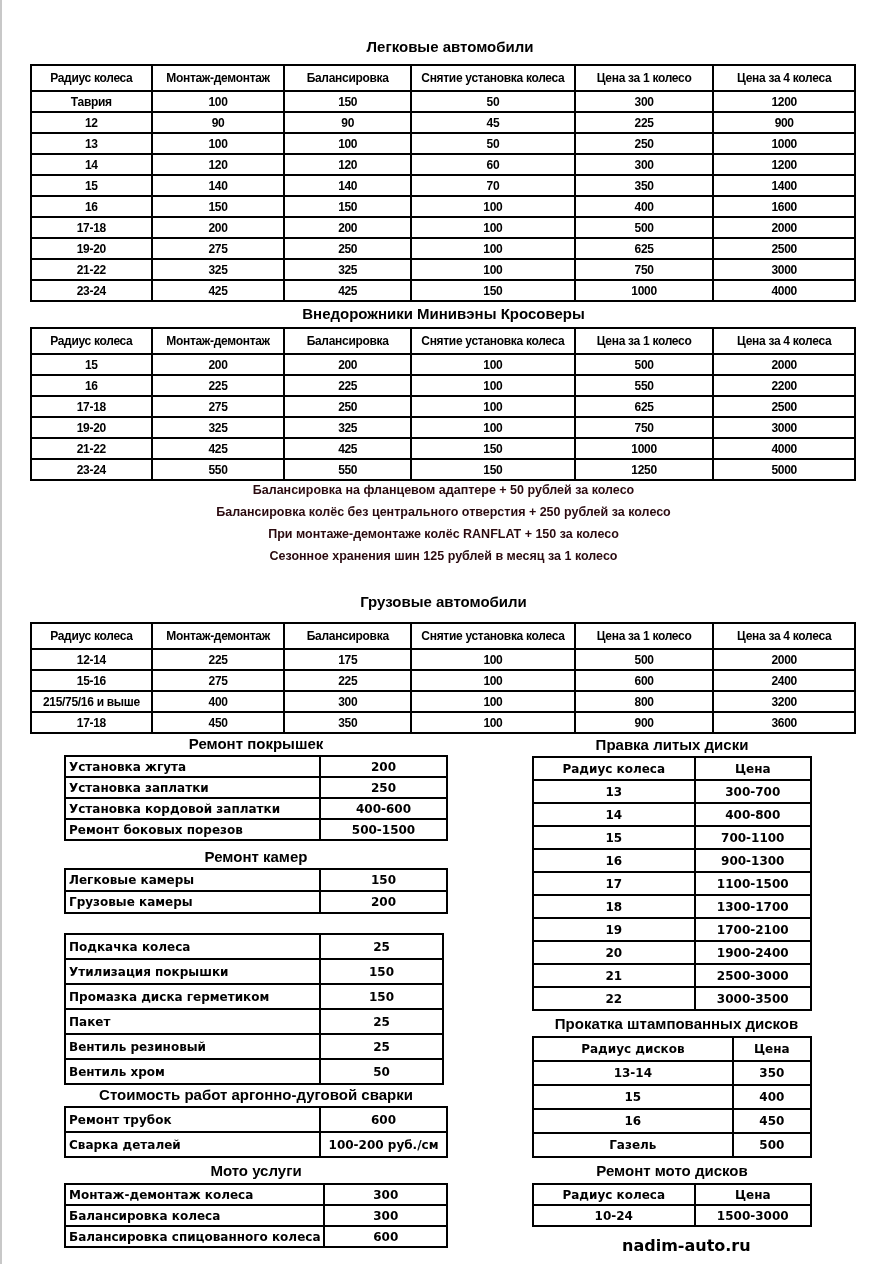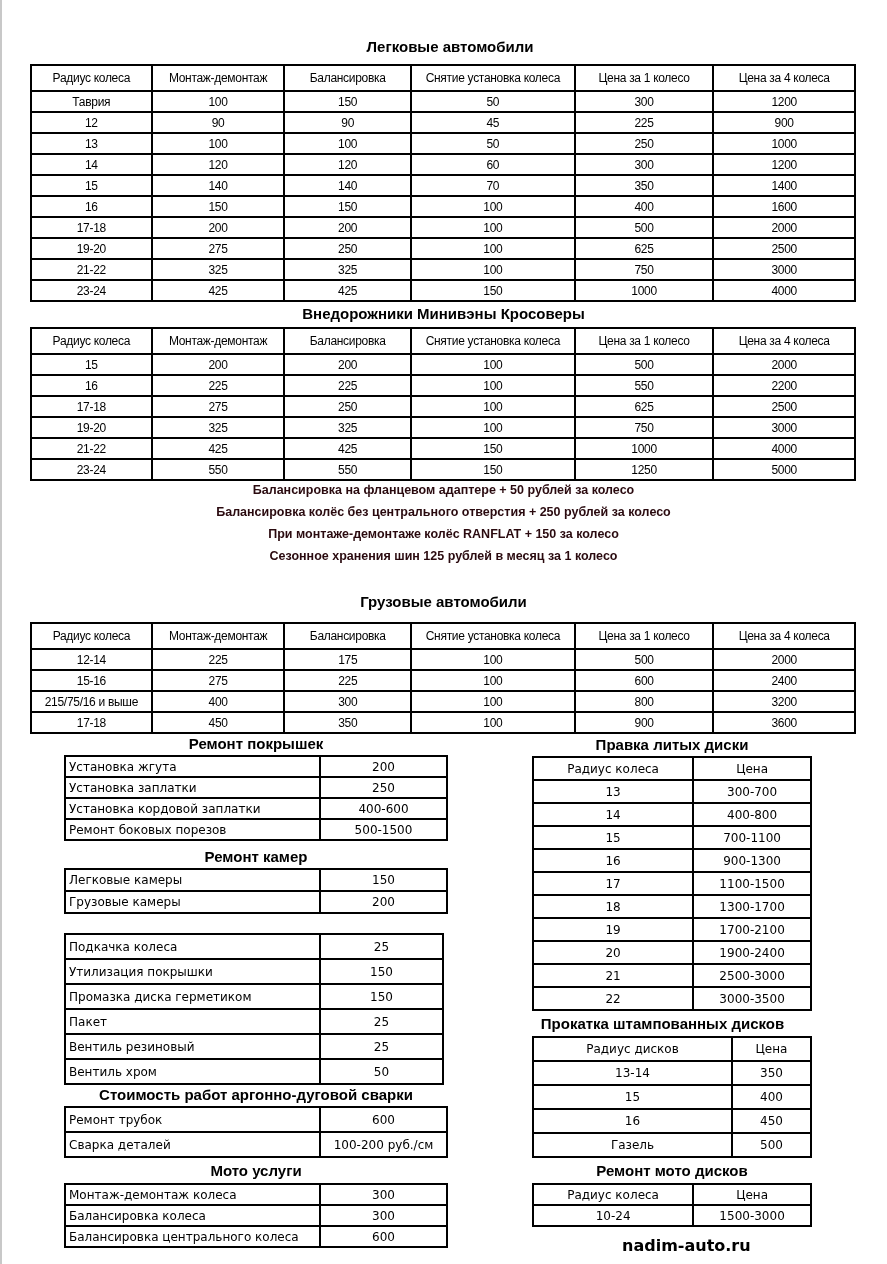--- a/index.html
+++ b/index.html
@@ -1,20 +1,20 @@
 <!DOCTYPE html>
 <html><head>
 <meta charset="utf-8">
 <style>
   * { box-sizing: border-box; margin: 0; padding: 0; }
   html, body { width: 887px; height: 1264px; background: #fff; overflow: hidden; }
   body { position: relative; font-family: "Liberation Sans", "DejaVu Sans", sans-serif; color: #000; }
   .edge { position: absolute; left: 0; top: 0; width: 2px; height: 1264px; background: #c8c8c8; }
   .title { position: absolute; font-weight: bold; font-size: 15px; text-align: center; white-space: nowrap; }
-  table { border-collapse: collapse; position: absolute; font-weight: normal; border-radius: 7px; }
+  table { border-collapse: collapse; position: absolute; font-weight: bold; border-radius: 7px; }
   td { border: 2px solid #000; text-align: center; white-space: nowrap; overflow: hidden; }
   .big { left: 30px; width: 826px; font-size: 12px; font-family: "Liberation Sans", sans-serif; }
   .big td { height: 21px; padding: 0; letter-spacing: -0.3px; }
   .big tr.hdr td { height: 26px; }
   .notes { position: absolute; left: 0; width: 887px; text-align: center; font-weight: bold; font-size: 12.5px; color: #2a0a0f; }
   .notes div { height: 22px; line-height: 22px; }
   .sm { font-size: 12px; font-family: "DejaVu Sans", sans-serif; }
   .sm td { padding: 0 3px; }
   .sm td.l { text-align: left; }
   .site { position: absolute; font-weight: bold; font-size: 16px; font-family: "DejaVu Sans", sans-serif; }
@@ -317,21 +317,21 @@
     <tbody>
       <tr>
         <td class="l" style="height:21px;width:255px">Монтаж-демонтаж колеса</td>
         <td style="height:21px">300</td>
       </tr>
       <tr>
         <td class="l" style="height:21px;width:255px">Балансировка колеса</td>
         <td style="height:21px">300</td>
       </tr>
       <tr>
-        <td class="l" style="height:21px;width:255px">Балансировка центрального колеса</td>
+        <td class="l" style="height:21px;width:255px">Балансировка спицованного колеса</td>
         <td style="height:21px">600</td>
       </tr>
     </tbody>
   </table>
 
 <div class="title" style="left:532px;width:280px;top:736px;">Правка литых диски</div>
 <table class="sm" style="left:532px;width:280px;top:756px;">
     <tbody>
       <tr class="hdr">
         <td style="height:23px">Радиус колеса</td>
@@ -373,21 +373,21 @@
         <td style="height:23px">21</td>
         <td style="height:23px">2500-3000</td>
       </tr>
       <tr>
         <td style="height:23px">22</td>
         <td style="height:23px">3000-3500</td>
       </tr>
     </tbody>
   </table>
 
-<div class="title" style="left:510px;width:305px;top:1015px;">Прокатка штампованных дисков</div>
+<div class="title" style="left:524px;width:305px;top:1015px;">Прокатка штампованных дисков</div>
 <table class="sm" style="left:532px;width:280px;top:1036px;">
     <tbody>
       <tr class="hdr">
         <td style="height:24px">Радиус дисков</td>
         <td style="height:24px">Цена</td>
       </tr>
       <tr>
         <td style="height:24px">13-14</td>
         <td style="height:24px">350</td>
       </tr>

